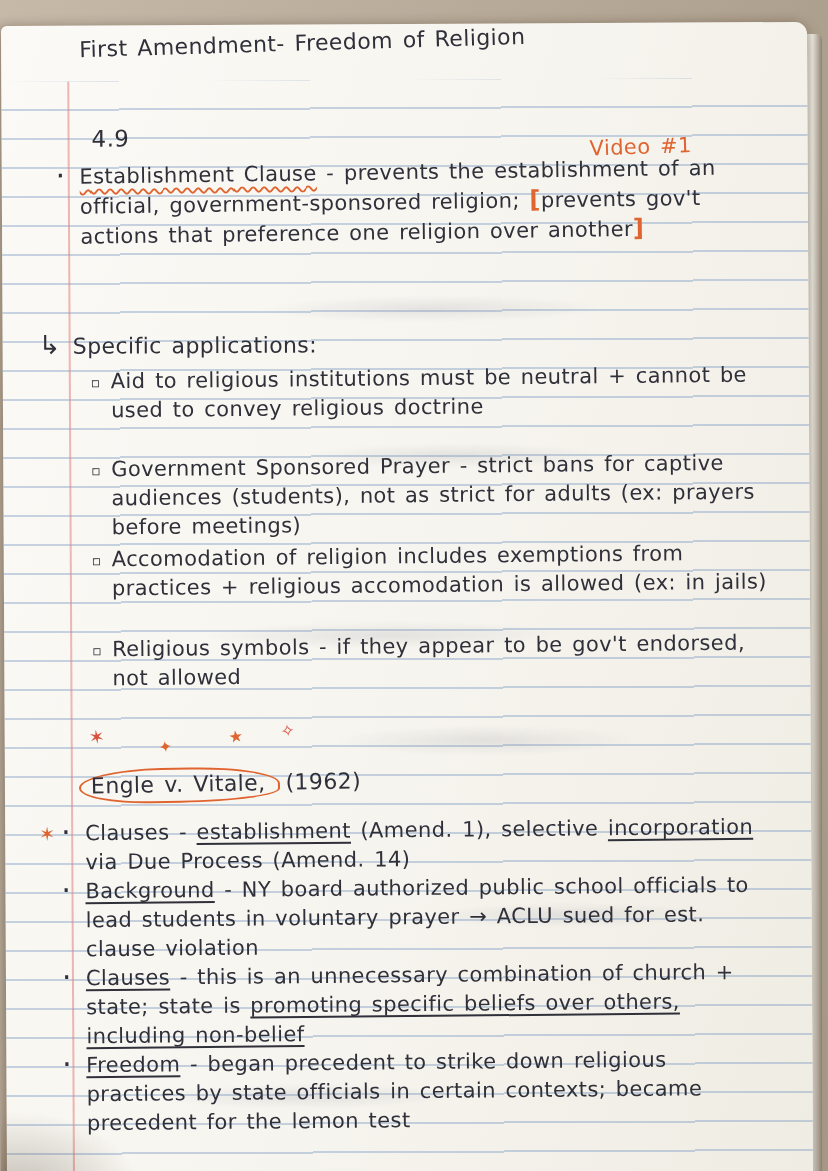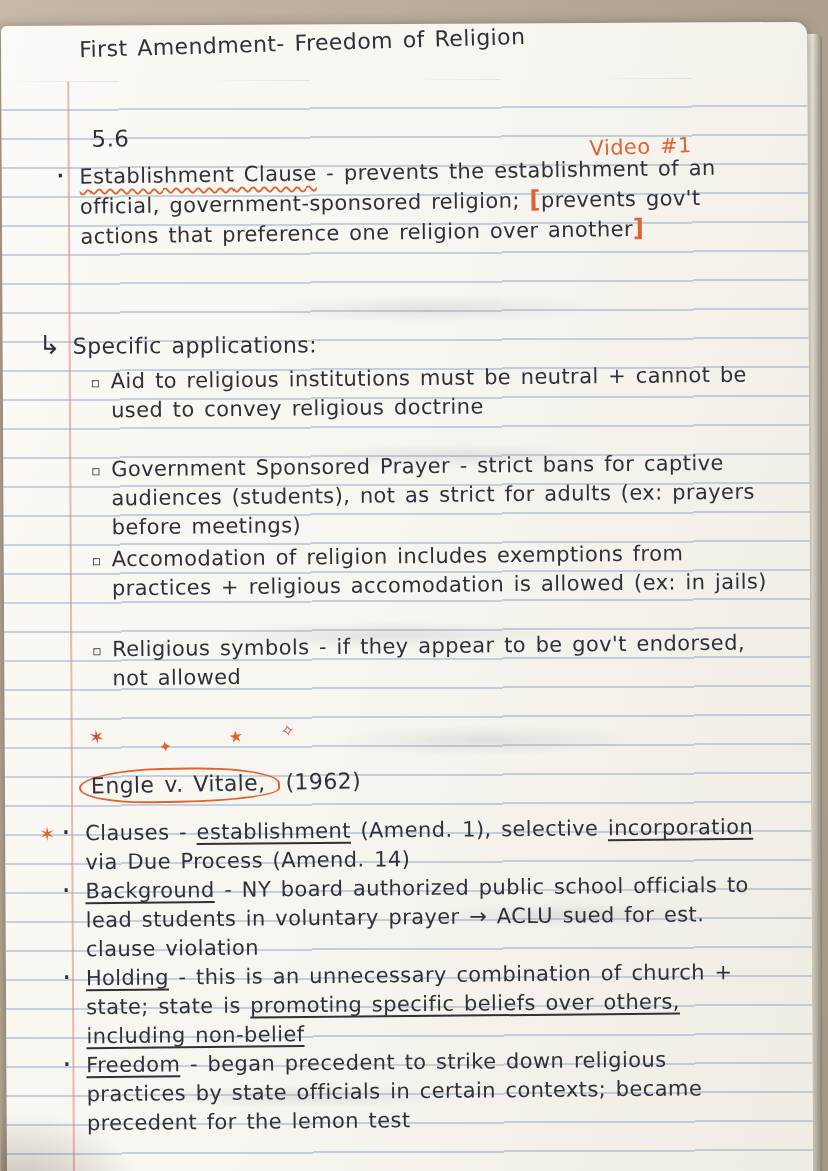--- a/index.html
+++ b/index.html
@@ -94,21 +94,21 @@
 
     <div class="smudge" style="left:260px;top:272px;width:340px;height:26px;"></div>
     <div class="smudge" style="left:300px;top:420px;width:300px;height:24px;"></div>
     <div class="smudge" style="left:200px;top:598px;width:360px;height:26px;"></div>
     <div class="smudge" style="left:330px;top:702px;width:300px;height:30px;"></div>
     <div class="smudge" style="left:420px;top:880px;width:280px;height:24px;"></div>
     <div class="smudge" style="left:150px;top:1060px;width:300px;height:24px;"></div>
 
     <div class="title hand ink">First Amendment- Freedom of Religion</div>
 
-    <div class="section hand ink">5.6</div>
+    <div class="section hand ink">4.9</div>
 
     <div class="video hand">Video #1</div>
 
     <div class="para est hand ink">
       <span class="marker dot">·</span><span class="wavy">Establishment Clause</span><span> - prevents the establishment of an official, government-sponsored religion; </span><span class="orange bracket">[</span><span>prevents gov't actions that preference one religion over another</span><span class="orange bracket">]</span>
     </div>
 
     <div class="apps-heading hand ink">
       <span class="arrow">↳</span><span>Specific applications:</span>
     </div>
@@ -137,21 +137,21 @@
 
     <div class="para note n0 hand ink">
       <span class="star-inline">✶</span><span class="marker dot">·</span><span>Clauses - </span><span class="u">establishment</span><span> (Amend. 1), selective </span><span class="u">incorporation</span><span> via Due Process (Amend. 14)</span>
     </div>
 
     <div class="para note n1 hand ink">
       <span class="marker dot">·</span><span class="u">Background</span><span> - NY board authorized public school officials to lead students in voluntary prayer → ACLU sued for est. clause violation</span>
     </div>
 
     <div class="para note n2 hand ink">
-      <span class="marker dot">·</span><span class="u">Holding</span><span> - this is an unnecessary combination of church + state; state is </span><span class="u">promoting specific beliefs over others, including non-belief</span>
+      <span class="marker dot">·</span><span class="u">Clauses</span><span> - this is an unnecessary combination of church + state; state is </span><span class="u">promoting specific beliefs over others, including non-belief</span>
     </div>
 
     <div class="para note n3 hand ink">
       <span class="marker dot">·</span><span class="u">Freedom</span><span> - began precedent to strike down religious practices by state officials in certain contexts; became precedent for the lemon test</span>
     </div>
 
   </div>
 </div>
 
 </body></html>

